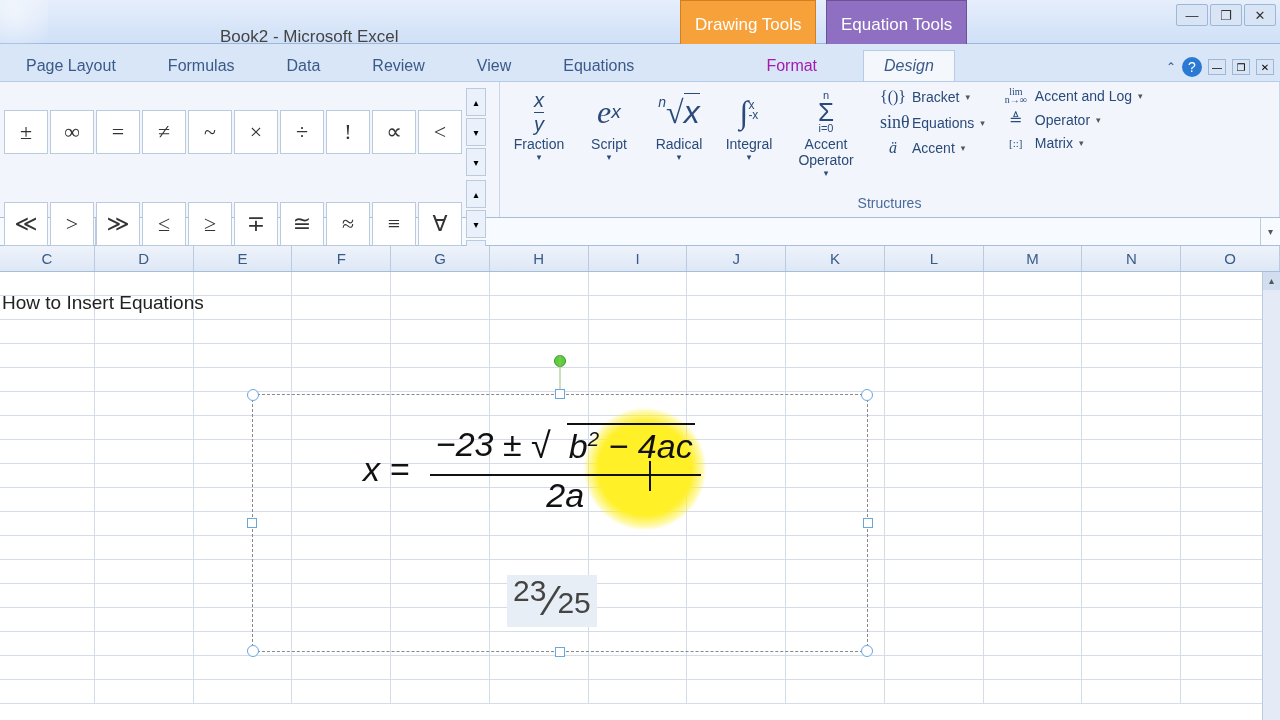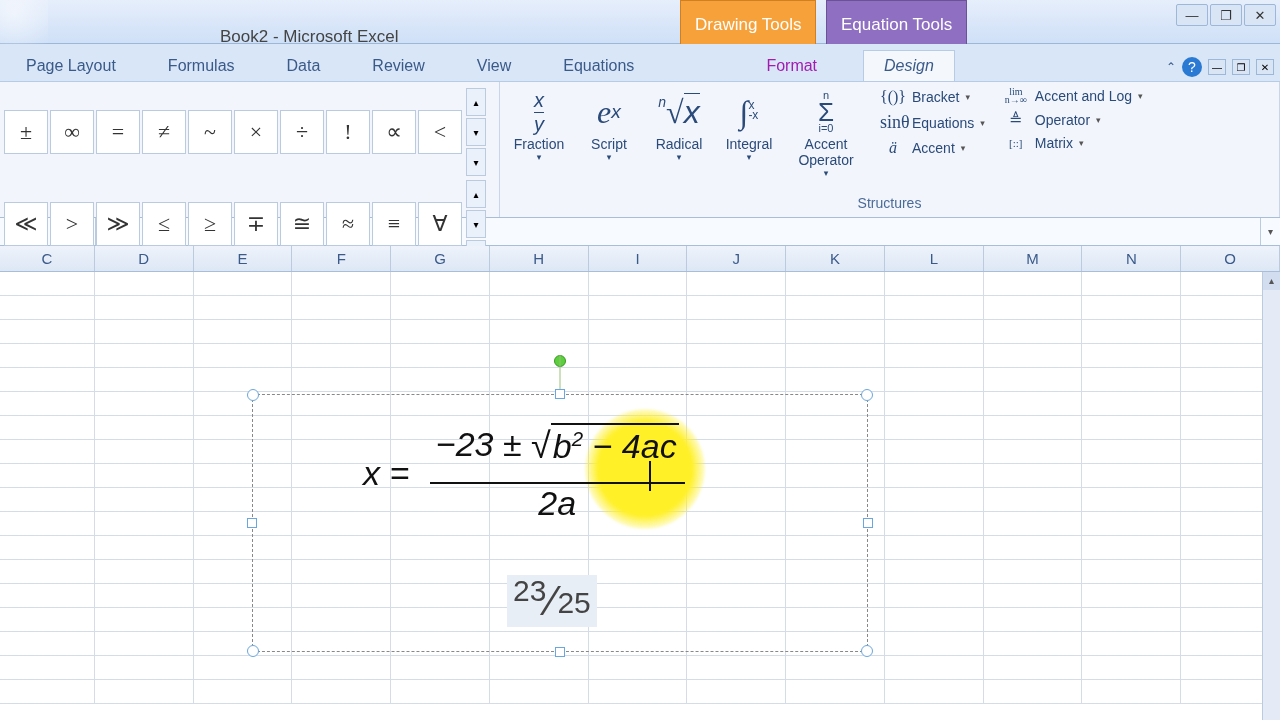--- a/index.html
+++ b/index.html
@@ -111,21 +111,21 @@
     position: absolute; left: 110px; top: 28px;
     font-family: "Cambria Math", "Times New Roman", serif;
     font-style: italic; font-size: 34px; color: #111;
     display: flex; align-items: center;
   }
   .frac { display: inline-flex; flex-direction: column; align-items: center; margin-left: 10px; }
   .frac .num, .frac .den { padding: 0 6px; }
   .frac .bar { width: 100%; border-top: 2.5px solid #111; }
   .sqrt-wrap { display: inline-flex; align-items: flex-start; }
   .sqrt-sym { font-size: 36px; font-style: normal; position: relative; top: 2px; }
-  .overline { border-top: 2.5px solid #111; padding: 2px 2px 16px 2px; }
+  .overline { border-top: 2.5px solid #111; padding: 2px 2px 8px 2px; margin-left: 16px; }
   .sup { font-size: 0.6em; vertical-align: super; }
 
   .cursor-caret {
     position: absolute; left: 396px; top: 66px; width: 2px; height: 30px; background: #111;
   }
 
   .skewfrac {
     position: absolute; left: 254px; top: 180px;
     font-family: "Cambria Math", serif; font-size: 30px; color: #444;
     background: #e8eef6; padding: 2px 6px;
@@ -580,20 +580,21 @@
         <div class="cell"></div>
         <div class="cell"></div>
         <div class="cell"></div>
         <div class="cell"></div>
         <div class="cell"></div>
         <div class="cell"></div>
         <div class="cell"></div>
         <div class="cell"></div>
       </div>
     </div>
+  <div class="celltext">How to Insert Equations</div>
 
   <div class="eq-shape">
     <div class="rot" style="position:absolute;left:50%;top:-40px;transform:translateX(-50%)"></div>
     <div style="position:absolute;left:50%;top:-40px;width:1px;height:34px;background:#9bc07a;transform:translateX(-50%)"></div>
     <div class="handle" style="left:-6px;top:-6px"></div>
     <div class="handle sq" style="left:50%;top:-6px;transform:translateX(-50%)"></div>
     <div class="handle" style="right:-6px;top:-6px"></div>
     <div class="handle sq" style="left:-6px;top:50%;transform:translateY(-50%)"></div>
     <div class="handle sq" style="right:-6px;top:50%;transform:translateY(-50%)"></div>
     <div class="handle" style="left:-6px;bottom:-6px"></div>

